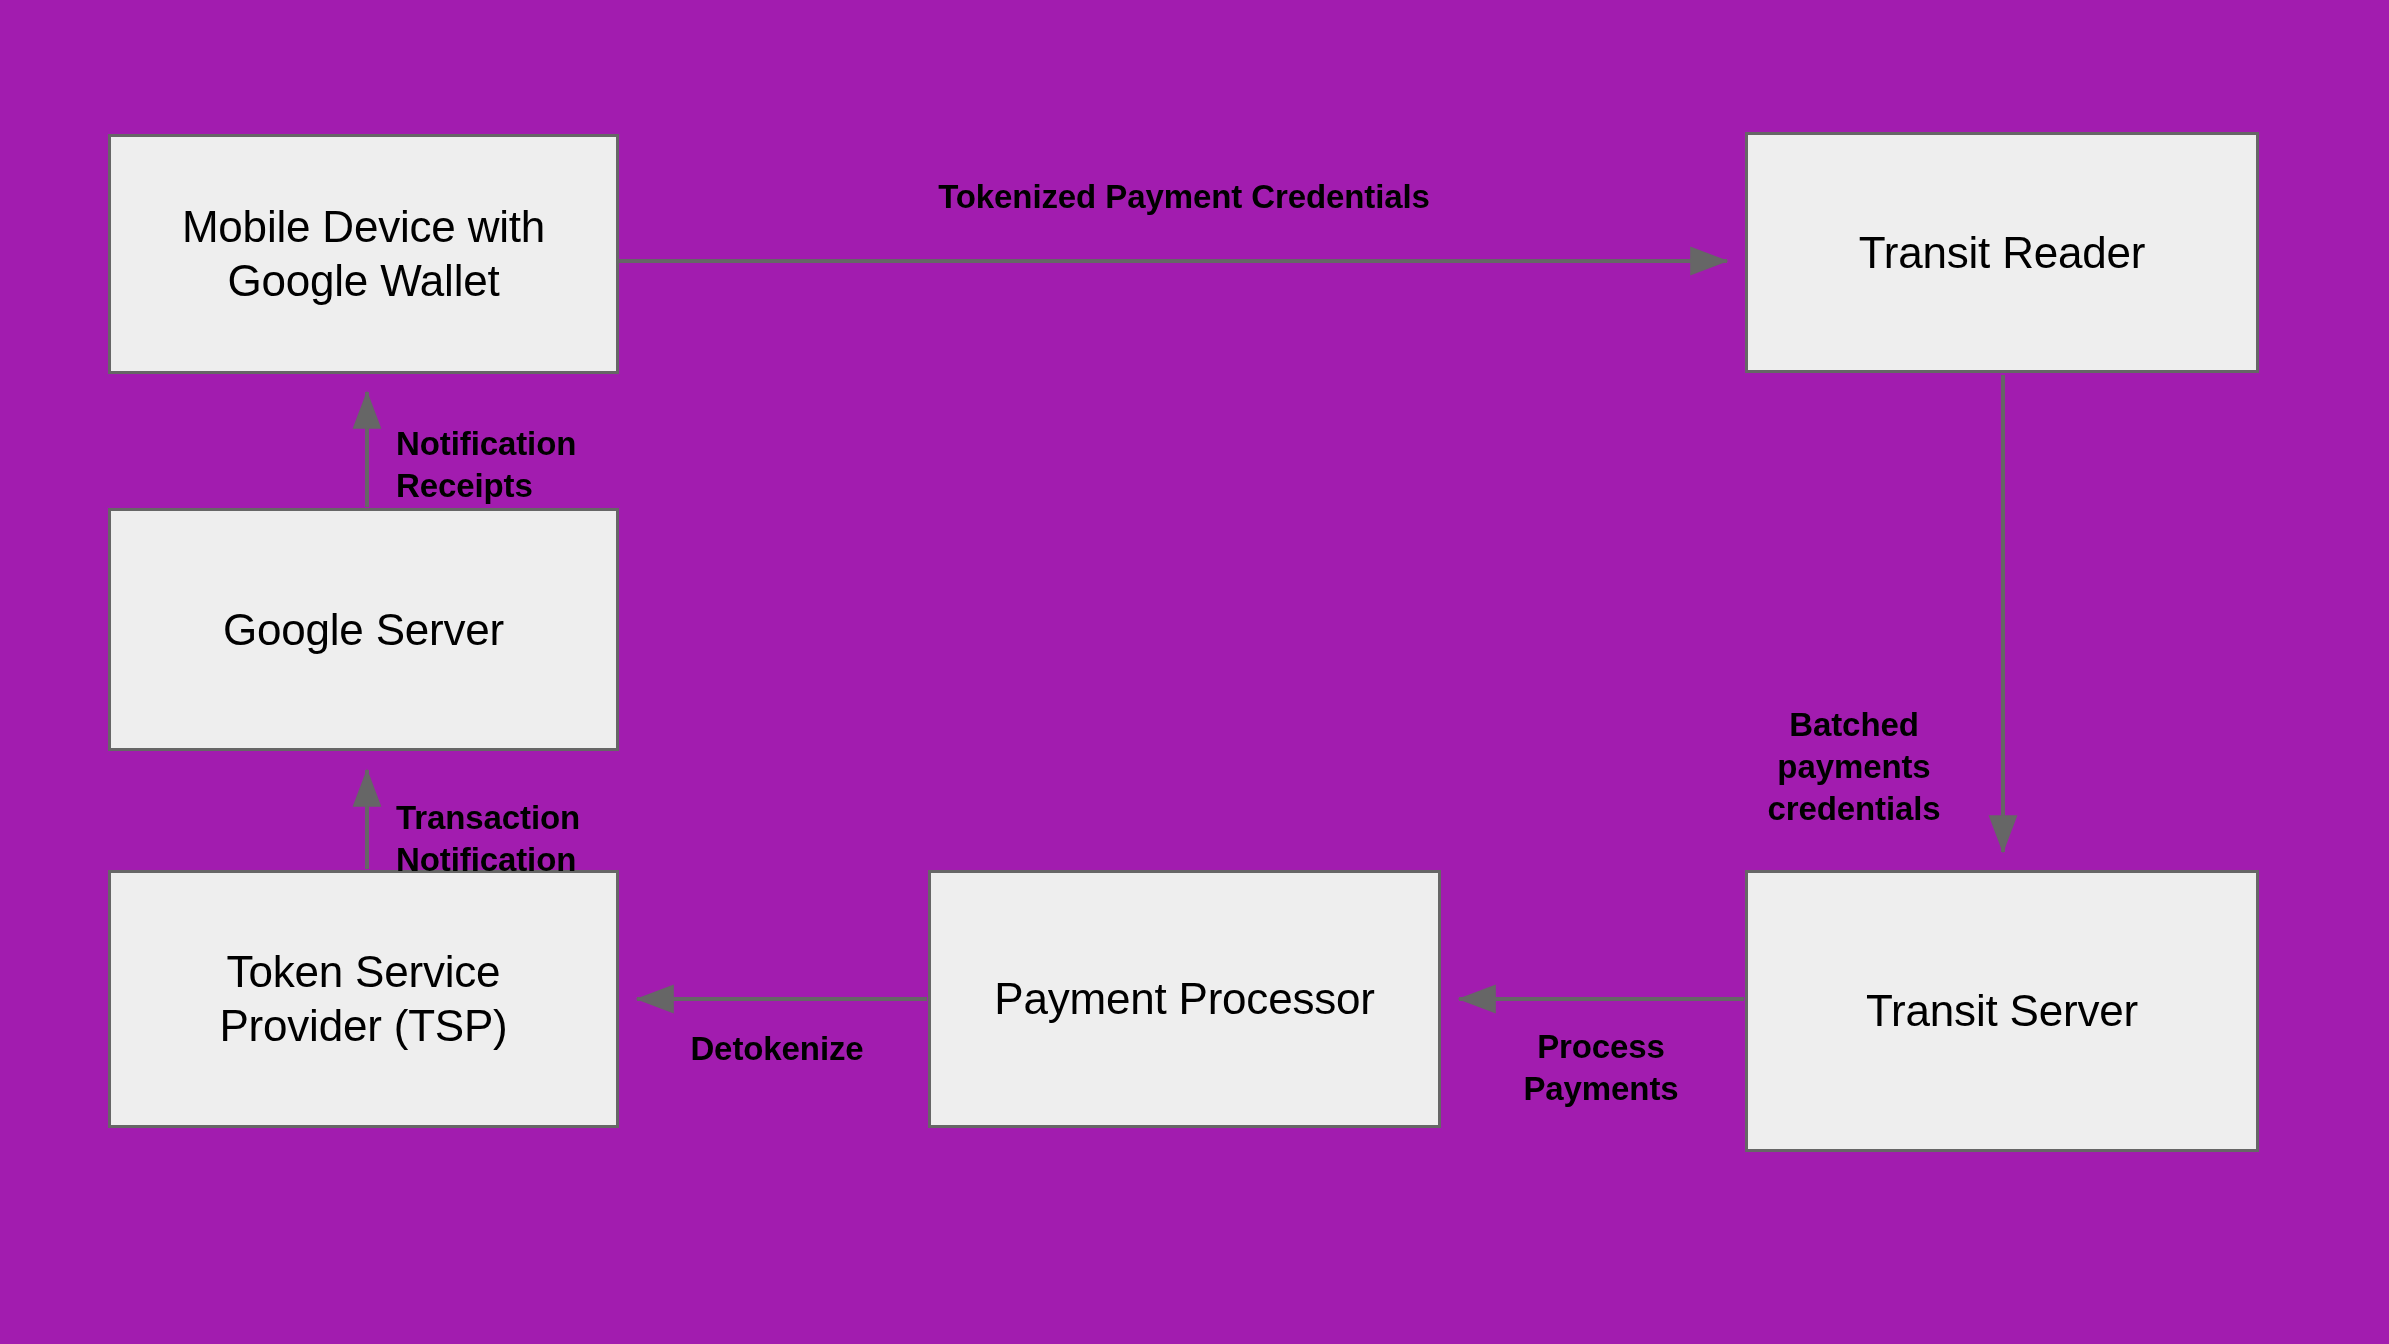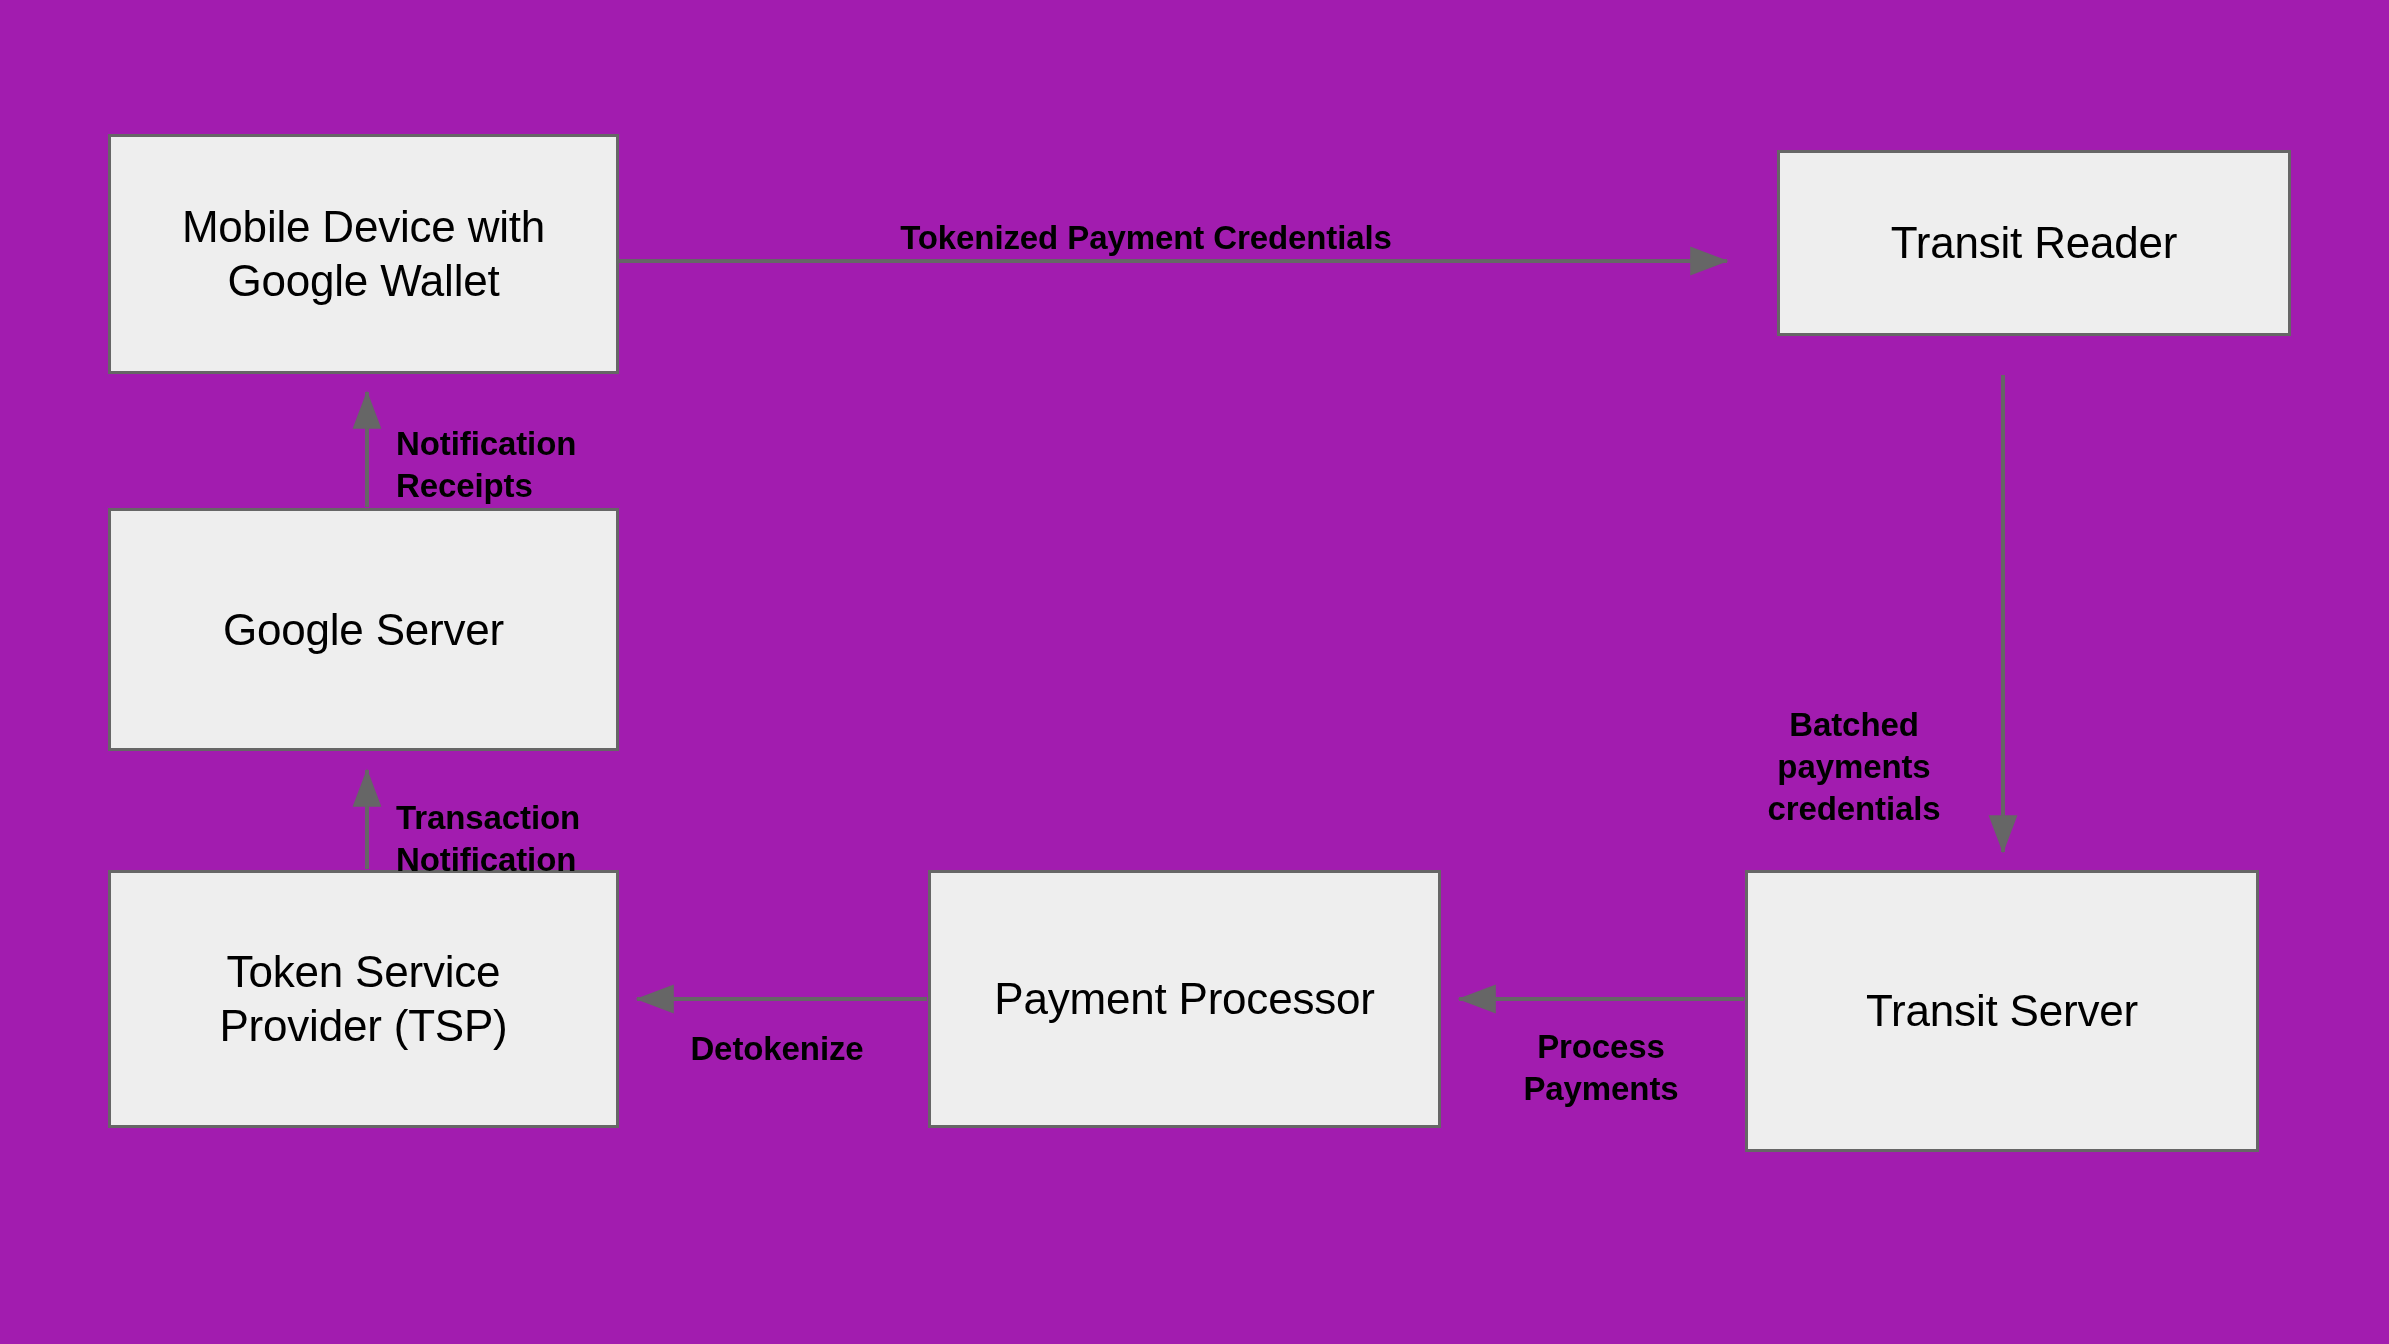--- a/index.html
+++ b/index.html
@@ -56,27 +56,27 @@
   #edges {
     position: absolute;
     left: 0;
     top: 0;
     width: 2389px;
     height: 1344px;
     pointer-events: none;
   }
   
   #node-mobile     { left: 108px;  top: 134px;  width: 511px; height: 240px; }
-  #node-reader     { left: 1745px; top: 150px;  width: 514px; height: 186px; margin-left: 32px; }
+  #node-reader     { left: 1745px; top: 132px;  width: 514px; height: 241px; }
   #node-gserver    { left: 108px;  top: 508px;  width: 511px; height: 243px; }
   #node-tsp        { left: 108px;  top: 870px;  width: 511px; height: 258px; justify-content: center; }
   #node-processor  { left: 928px;  top: 870px;  width: 513px; height: 258px; }
   #node-tserver    { left: 1745px; top: 870px;  width: 514px; height: 282px; justify-content: center; }
   
-  #label-tokenized     { left: 796px;  top: 176px;  width: 700px; margin-top: 41px; }
+  #label-tokenized     { left: 834px;  top: 176px;  width: 700px; }
   #label-intermittent  { left: 1706px; top: 396px;  width: 240px; }
   #label-batched       { left: 1762px; top: 704px;  width: 184px; }
   #label-process       { left: 1496px; top: 1026px; width: 210px; }
   #label-detokenize    { left: 662px;  top: 1028px; width: 230px; }
   #label-transaction   { left: 396px;  top: 770px;  width: 240px; }
   #label-notification  { left: 396px;  top: 396px;  width: 240px; }
 </style>
 </head>
 <body>
 

